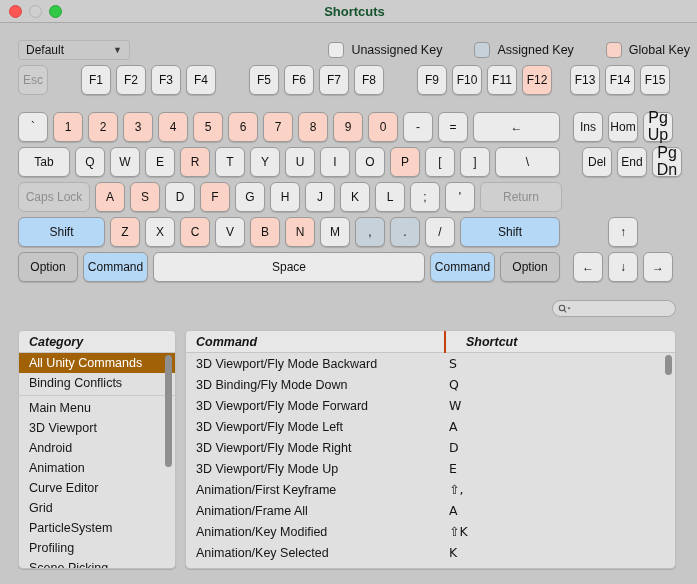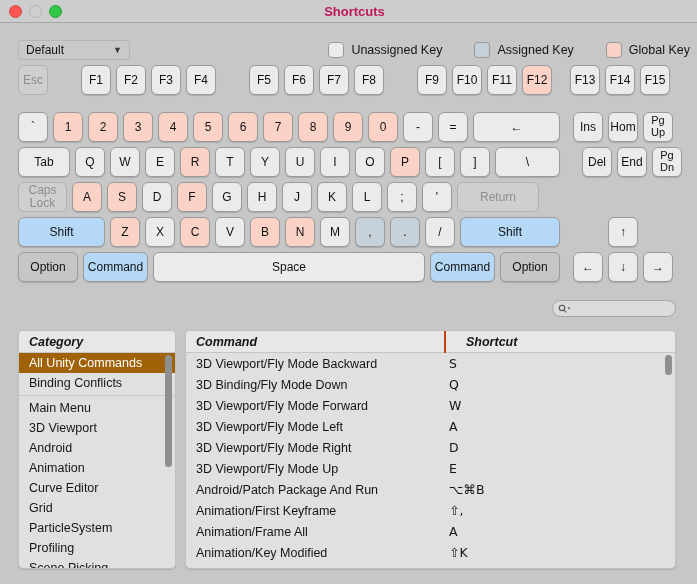--- a/index.html
+++ b/index.html
@@ -13,21 +13,21 @@
   }
   
   .titlebar { position:absolute; top:0; left:0; right:0; height:23px;
     background:#cdcdcd; border-bottom:1px solid #a8a8a8; }
   .traffic { position:absolute; top:5px; left:9px; display:flex; gap:7px; }
   .light { width:13px; height:13px; border-radius:50%; }
   .light-close { background:#fc5753; border:1px solid #de4642; }
   .light-min   { background:#cfcfcf; border:1px solid #b2b2b2; }
   .light-zoom  { background:#32c745; border:1px solid #27a835; }
   .window-title { height:22px; display:flex; align-items:center; justify-content:center;
-    font-size:13px; font-weight:bold; color:#be185d;padding-left:12px; }
+    font-size:13px; font-weight:bold; color:#14532d;padding-left:12px; }
   
   .toolbar { position:absolute; top:40px; left:18px; width:672px; display:flex; align-items:center; }
   .dropdown { width:112px; height:20px; background:#c9c9c9; border:1px solid #b5b5b5;
     border-radius:3px; display:flex; align-items:center; padding:0 7px; font-size:12px; }
   .dropdown .arrow { margin-left:auto; font-size:9px; color:#3a3a3a; }
   .legend { margin-left:auto; display:flex; align-items:center; gap:32px; }
   .legend-item { display:flex; align-items:center; gap:7px; font-size:12.5px; }
   .swatch { width:16px; height:16px; border-radius:4px; border:1px solid #999; }
   
   .keyboard { position:absolute; top:65px; left:18px; }
@@ -35,21 +35,21 @@
   .fn-row { margin-bottom:17px; }
   .key { width:30px; height:30px; background:#ebebeb; border:1px solid #9b9b9b;
     border-radius:6px; display:flex; align-items:center; justify-content:center;
     font-size:12px; color:#111; white-space:pre-line; text-align:center; line-height:1.05;
     box-shadow:0 1px 1px rgba(0,0,0,0.15); flex:none; }
   .k-global   { background:#fbd3c6; }
   .k-assigned { background:#c6d1d9; }
   .k-mod      { background:#b4d8f6; }
   .k-dark     { background:#c6c6c6; }
   .k-disabled { background:#cfcfcf; border-color:#b1b1b1; color:#8e8e8e; box-shadow:none; }
-  .k-2line    { font-size:11px; }
+  .k-2line    { font-size:16px; }
   
   .searchbox { position:absolute; top:300px; left:552px; width:124px; height:17px;
     background:#dcdcdc; border:1px solid #a6a6a6; border-radius:9px;
     display:flex; align-items:center; padding:0 5px; }
   .searchbox svg { flex:none; }
   .searchbox input { border:none; background:transparent; outline:none; width:90px;
     font-size:11px; font-family:"Liberation Sans",sans-serif; padding:0 0 0 3px; }
   
   .panel { position:absolute; top:330px; background:#e0e0e0; border-radius:5px;
     overflow:hidden; border:1px solid #c0c0c0; box-shadow:0 1px 1px rgba(0,0,0,0.15); }
@@ -161,21 +161,21 @@
       <div class="key k-global">P</div>
       <div class="key">[</div>
       <div class="key">]</div>
       <div class="key" style="width: 65px;">\</div>
       <div class="key" style="margin-left: 17px;">Del</div>
       <div class="key">End</div>
       <div class="key k-2line">Pg
 Dn</div>
     </div>
     <div class="kb-row">
-      <div class="key k-disabled" style="width: 49px;">Caps Lock</div>
+      <div class="key k-disabled" style="width: 72px;">Caps Lock</div>
       <div class="key k-global">A</div>
       <div class="key k-global">S</div>
       <div class="key">D</div>
       <div class="key k-global">F</div>
       <div class="key">G</div>
       <div class="key">H</div>
       <div class="key">J</div>
       <div class="key">K</div>
       <div class="key">L</div>
       <div class="key">;</div>
@@ -261,24 +261,20 @@
       </div>
       <div class="cmd-row">
         <div class="cmd-cell">3D Viewport/Fly Mode Right</div>
         <div class="sc-cell">D</div>
       </div>
       <div class="cmd-row">
         <div class="cmd-cell">3D Viewport/Fly Mode Up</div>
         <div class="sc-cell">E</div>
       </div>
       <div class="cmd-row">
-        <div class="cmd-cell">Android/Patch Package And Run</div>
-        <div class="sc-cell">⌥⌘B</div>
-      </div>
-      <div class="cmd-row">
         <div class="cmd-cell">Animation/First Keyframe</div>
         <div class="sc-cell">⇧,</div>
       </div>
       <div class="cmd-row">
         <div class="cmd-cell">Animation/Frame All</div>
         <div class="sc-cell">A</div>
       </div>
       <div class="cmd-row">
         <div class="cmd-cell">Animation/Key Modified</div>
         <div class="sc-cell">⇧K</div>

